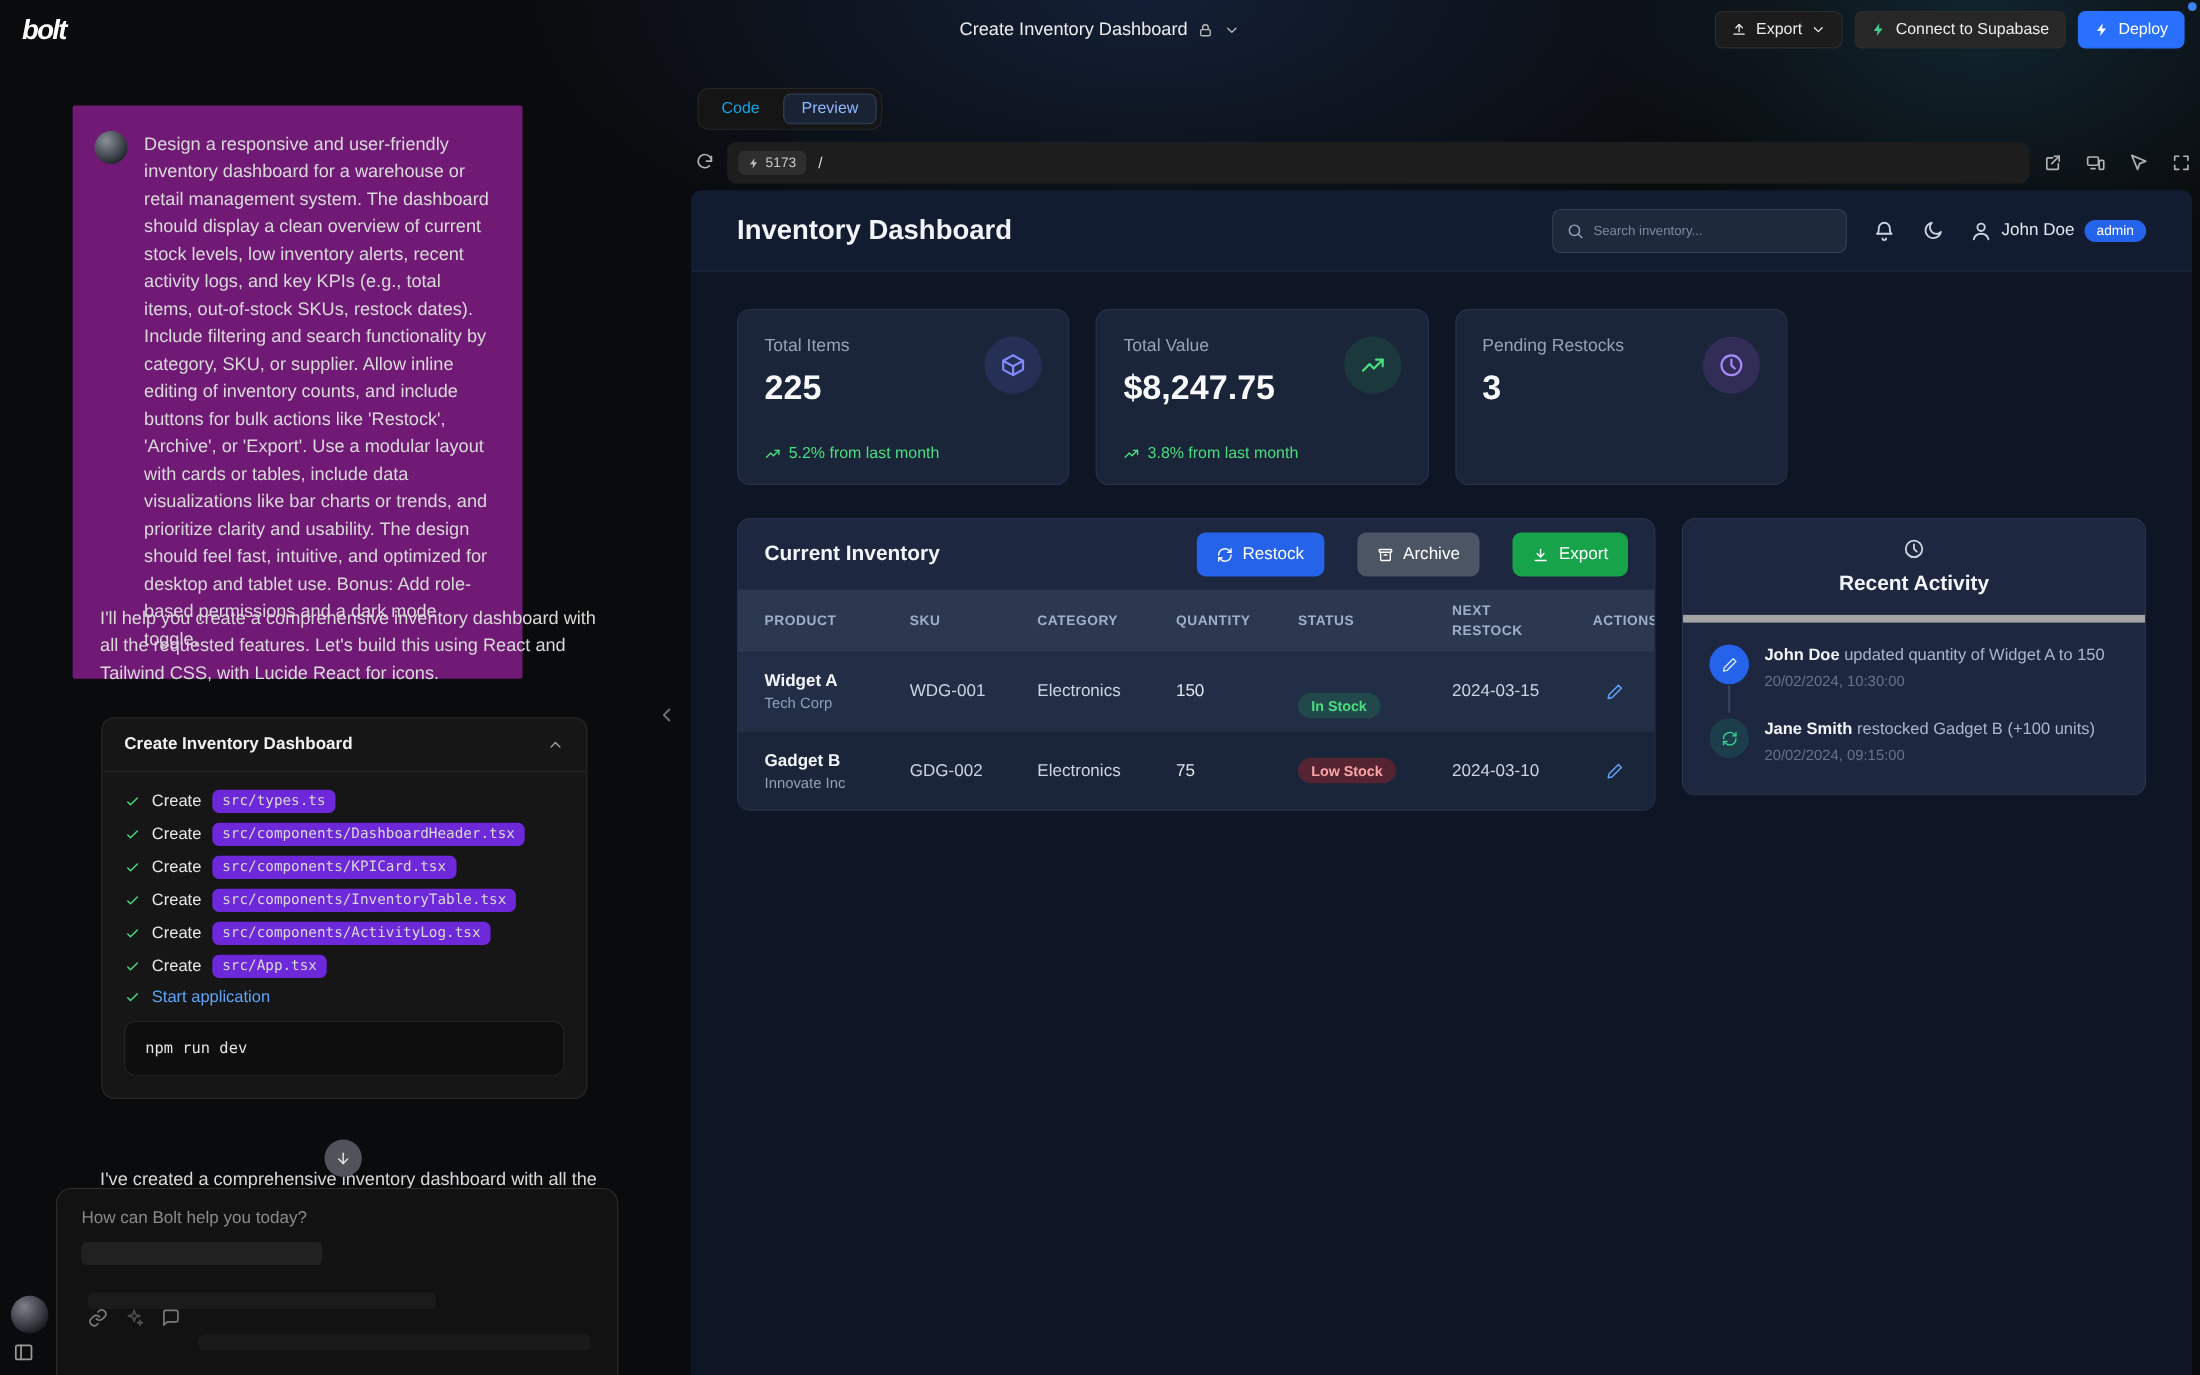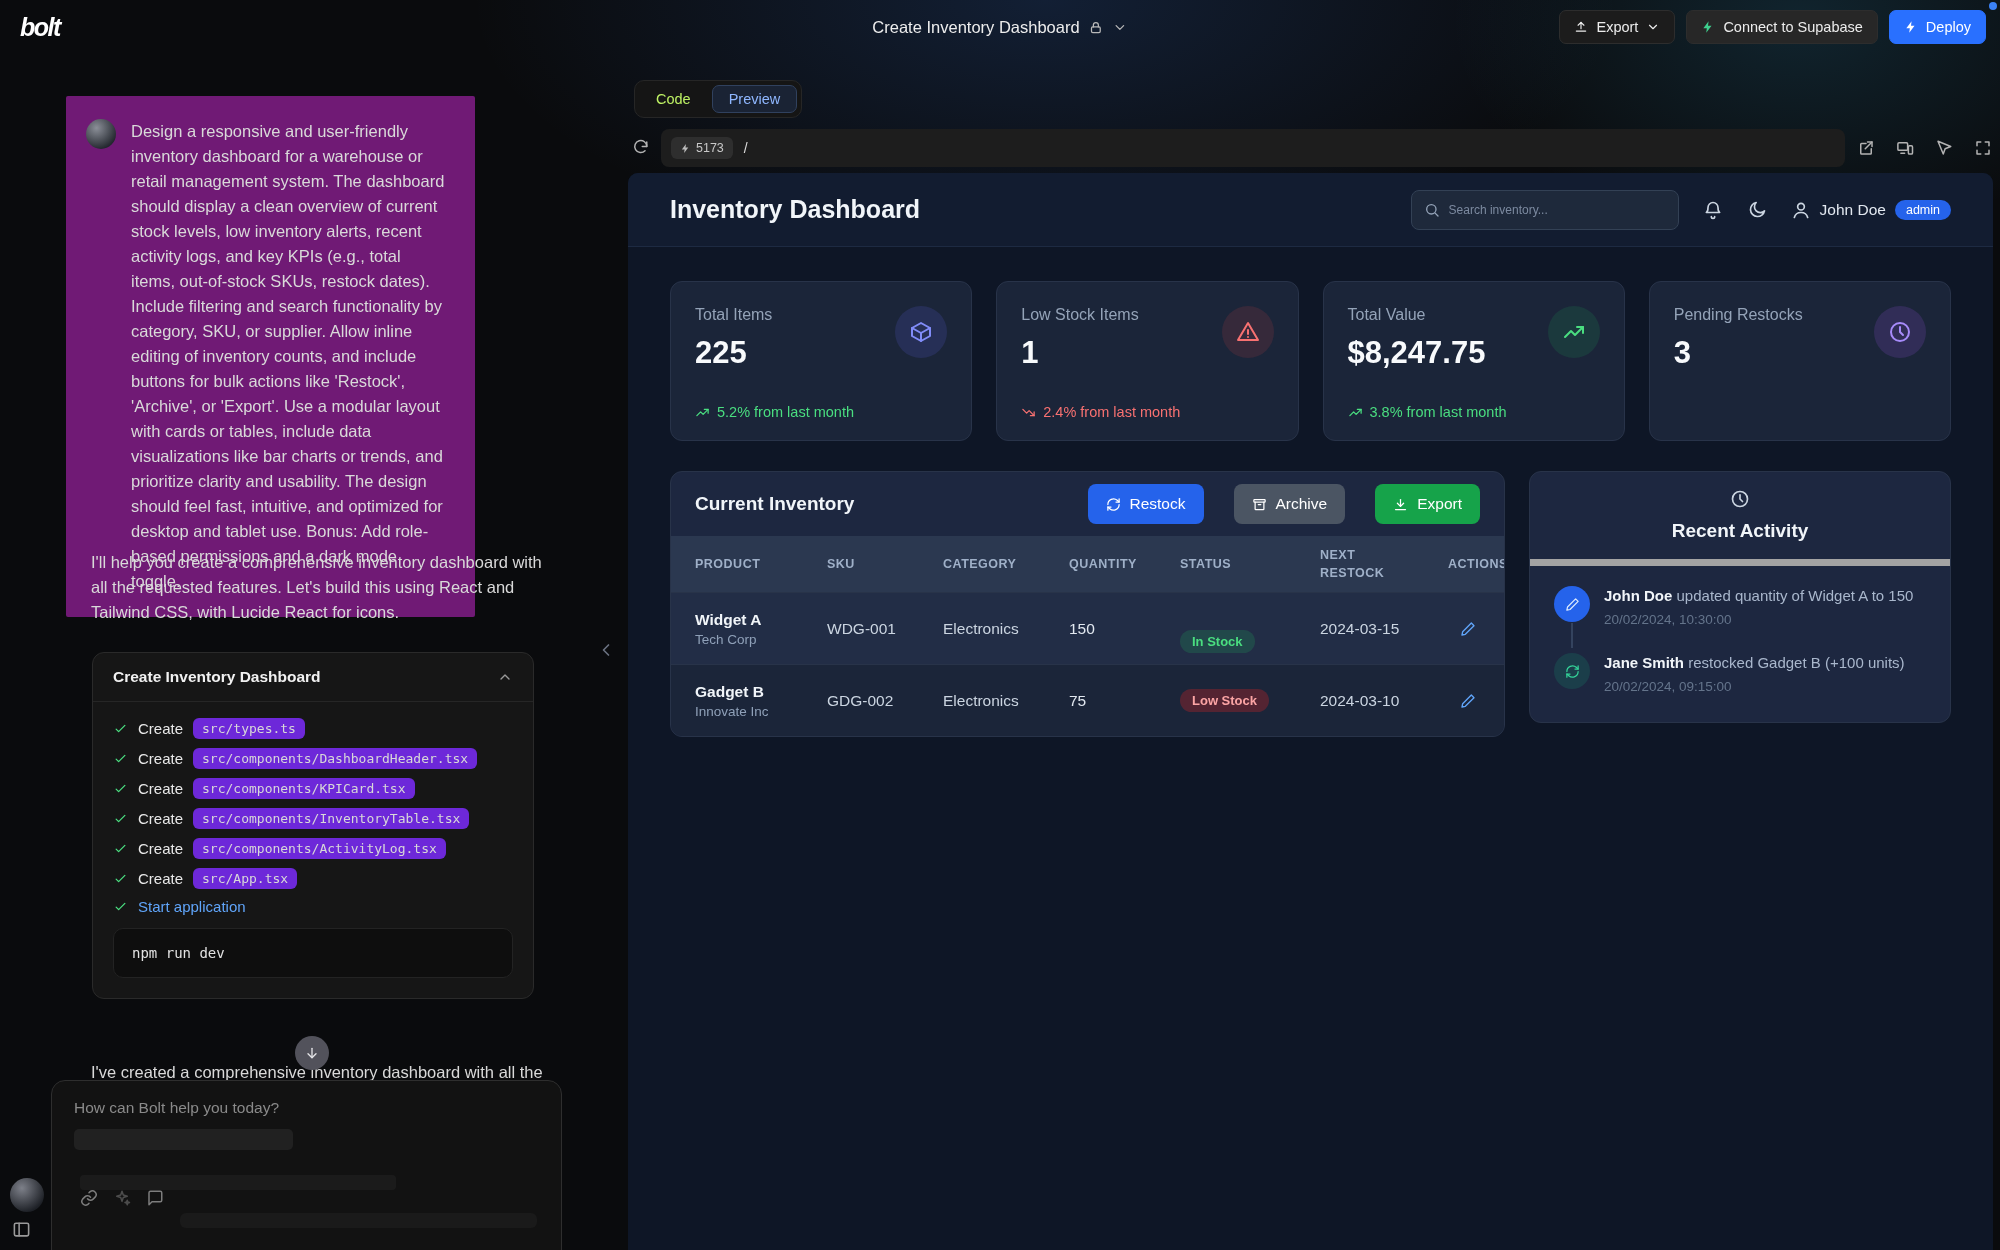--- a/index.html
+++ b/index.html
@@ -54,21 +54,21 @@
   .input-icons { position:absolute; left:28px; top:108px; display:flex; gap:15px; color:#7d7d7d; }
   .input-icons .ibtn { font-size:18px; cursor:pointer; }
   .input-icons .ibtn.dim { opacity:.55; }
 
   .corner-avatar { position:absolute; left:10px; top:1178px; width:34px; height:34px; border-radius:50%; background:radial-gradient(circle at 35% 30%, #7d8089, #1d2026 75%); cursor:pointer; z-index:8; }
   .panel-toggle { position:absolute; left:12px; top:1220px; font-size:19px; color:#9a9a9a; cursor:pointer; z-index:8; }
   .collapse-chevron { position:absolute; left:596px; top:640px; font-size:20px; color:#6b7280; cursor:pointer; }
 
   
   .tabs { position:absolute; left:634px; top:80px; display:flex; gap:4px; background:#151515; border:1px solid #262626; border-radius:10px; padding:4px; }
-  .tab { padding:5px 16px; font-size:14.5px; color:#bef264; border-radius:7px; border:1px solid transparent; cursor:pointer; }
+  .tab { padding:5px 16px; font-size:14.5px; color:#0ea5e9; border-radius:7px; border:1px solid transparent; cursor:pointer; }
   .tab.active { background:#1a2334; color:#8fb7ff; border-color:#30415e; }
 
   .browser-bar { position:absolute; left:631px; top:128px; right:8px; height:40px; display:flex; align-items:center; gap:12px; }
   .browser-bar .barbtn { color:#b3b3b3; font-size:18px; cursor:pointer; flex:none; }
   .url-field { flex:1; height:38px; background:#1d1d1d; border-radius:8px; display:flex; align-items:center; gap:11px; padding:0 10px; cursor:text; }
   .port-badge { display:flex; align-items:center; gap:5px; background:#2e2e2e; border-radius:6px; padding:4px 9px; font-size:12.5px; color:#c9c9c9; }
   .port-badge .ic { font-size:11px; color:#bdbdbd; }
   .url-path { font-size:14px; color:#dddddd; }
   .bar-icons { display:flex; align-items:center; gap:21px; color:#9ca3af; flex:none; }
   .bar-icons .barbtn { font-size:18px; }
@@ -404,38 +404,20 @@
           </div>
           <div class="kpi-icon indigo">
             <svg class="ic" viewBox="0 0 24 24">
                 <path d="M21 8l-9-5-9 5v8l9 5 9-5V8z"></path>
                 <path d="M3 8l9 5 9-5"></path>
                 <path d="M12 13v8"></path>
               </svg>
           </div>
         </div>
 
-        <div class="kpi-card">
-          <div class="kpi-label">Low Stock Items</div>
-          <div class="kpi-value">1</div>
-          <div class="kpi-trend down">
-            <svg class="ic" viewBox="0 0 24 24">
-                <path d="M3 7l6 6 4-4 8 8"></path>
-                <path d="M15 17h6v-6"></path>
-              </svg>
-            <span>2.4% from last month</span>
-          </div>
-          <div class="kpi-icon red">
-            <svg class="ic" viewBox="0 0 24 24">
-                <path d="M12 3L2 20h20L12 3z"></path>
-                <path d="M12 10v4"></path>
-                <path d="M12 17h.01"></path>
-              </svg>
-          </div>
-        </div>
 
         <div class="kpi-card">
           <div class="kpi-label">Total Value</div>
           <div class="kpi-value">$8,247.75</div>
           <div class="kpi-trend up">
             <svg class="ic" viewBox="0 0 24 24">
                 <path d="M3 17l6-6 4 4 8-8"></path>
                 <path d="M15 7h6v6"></path>
               </svg>
             <span>3.8% from last month</span>

